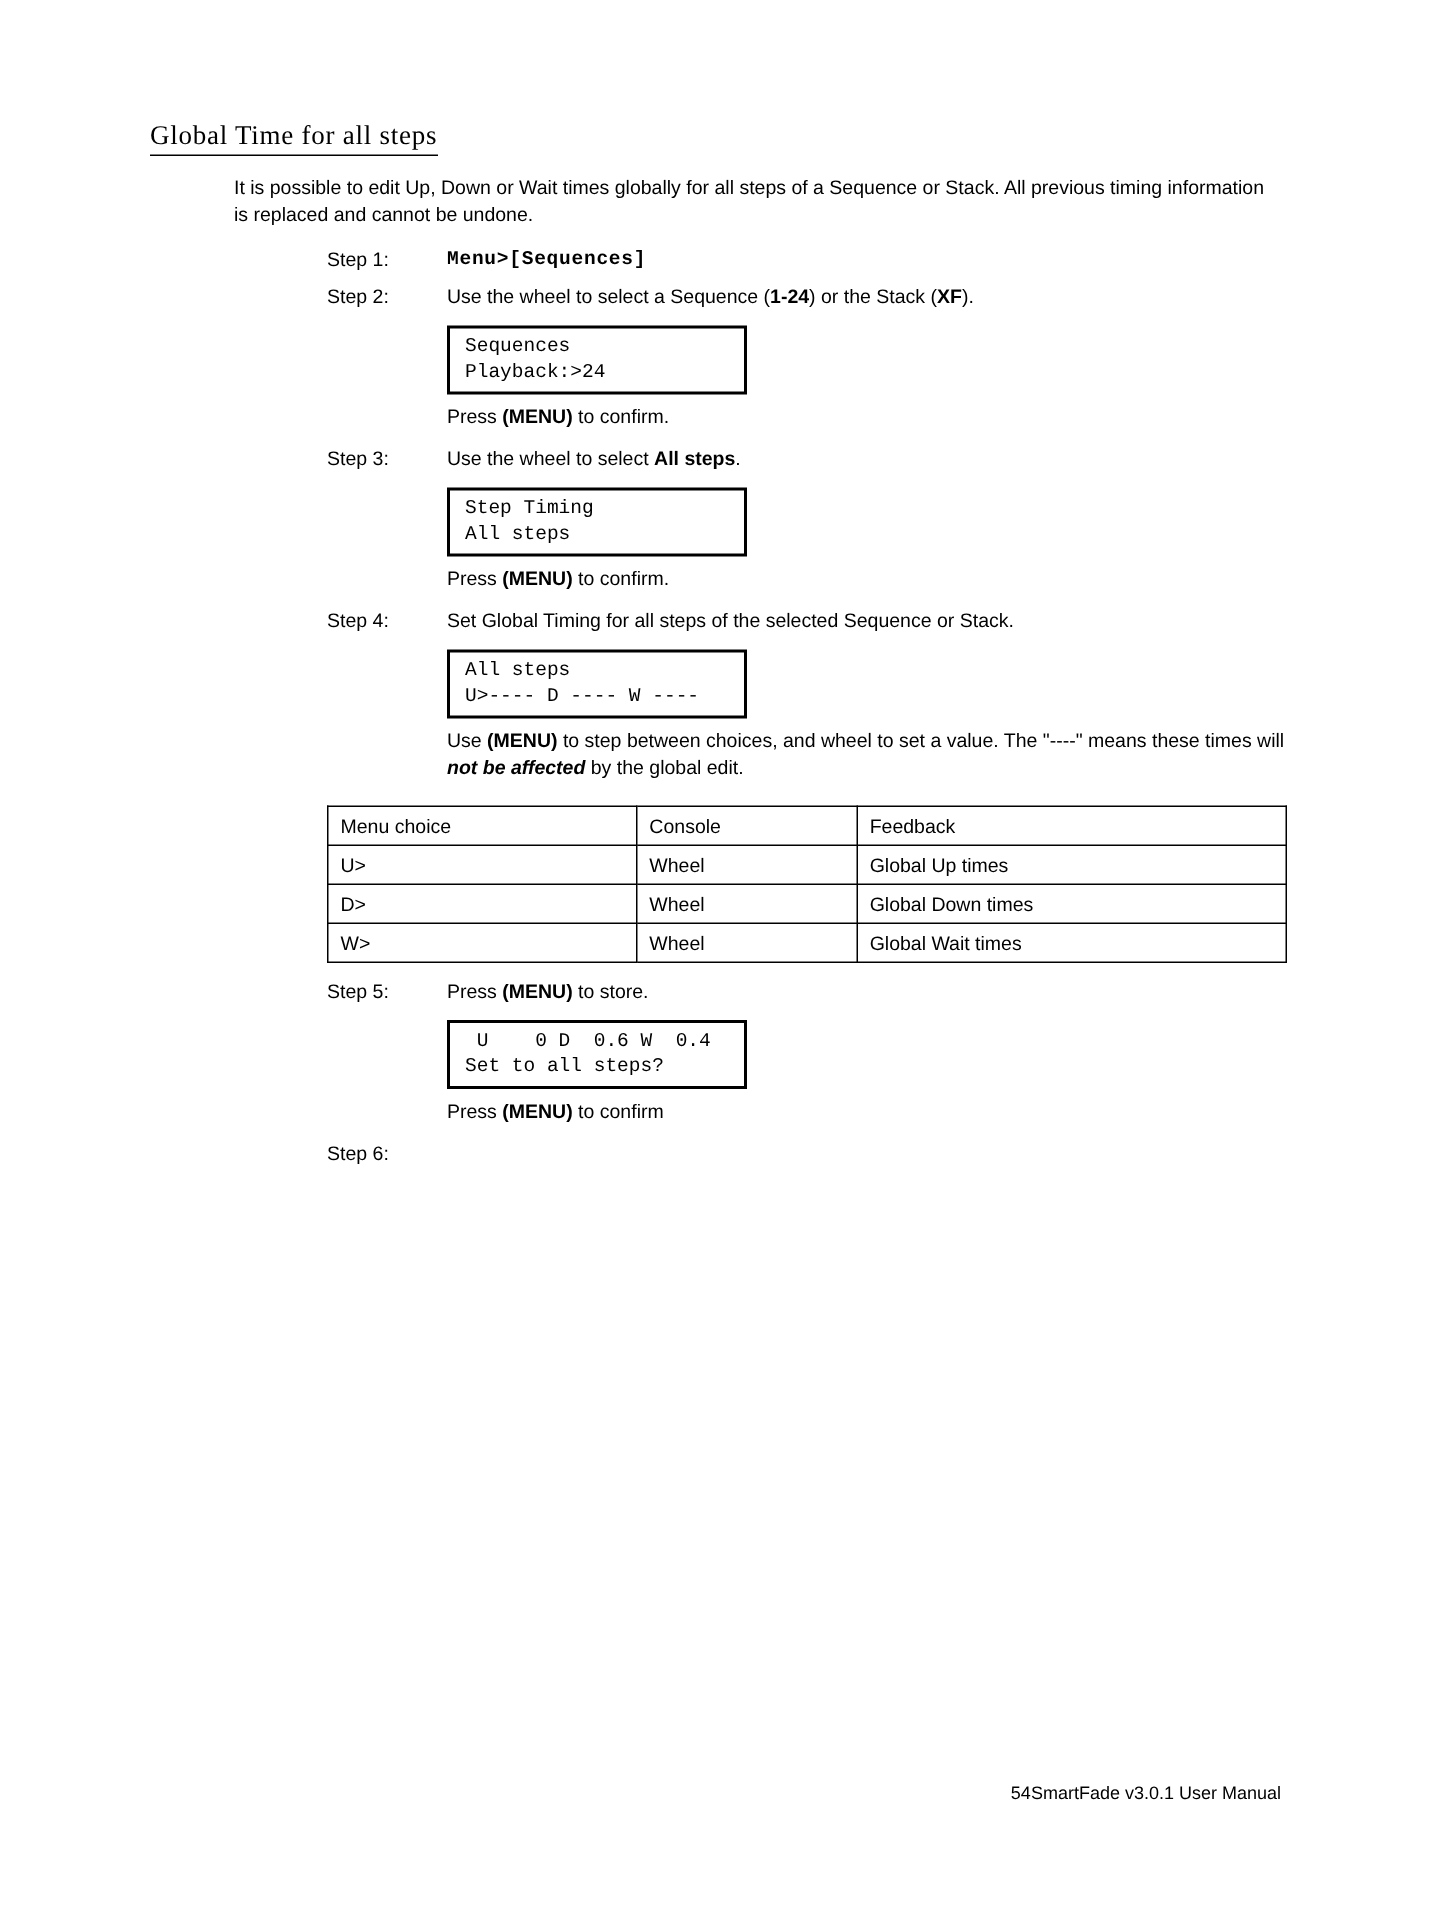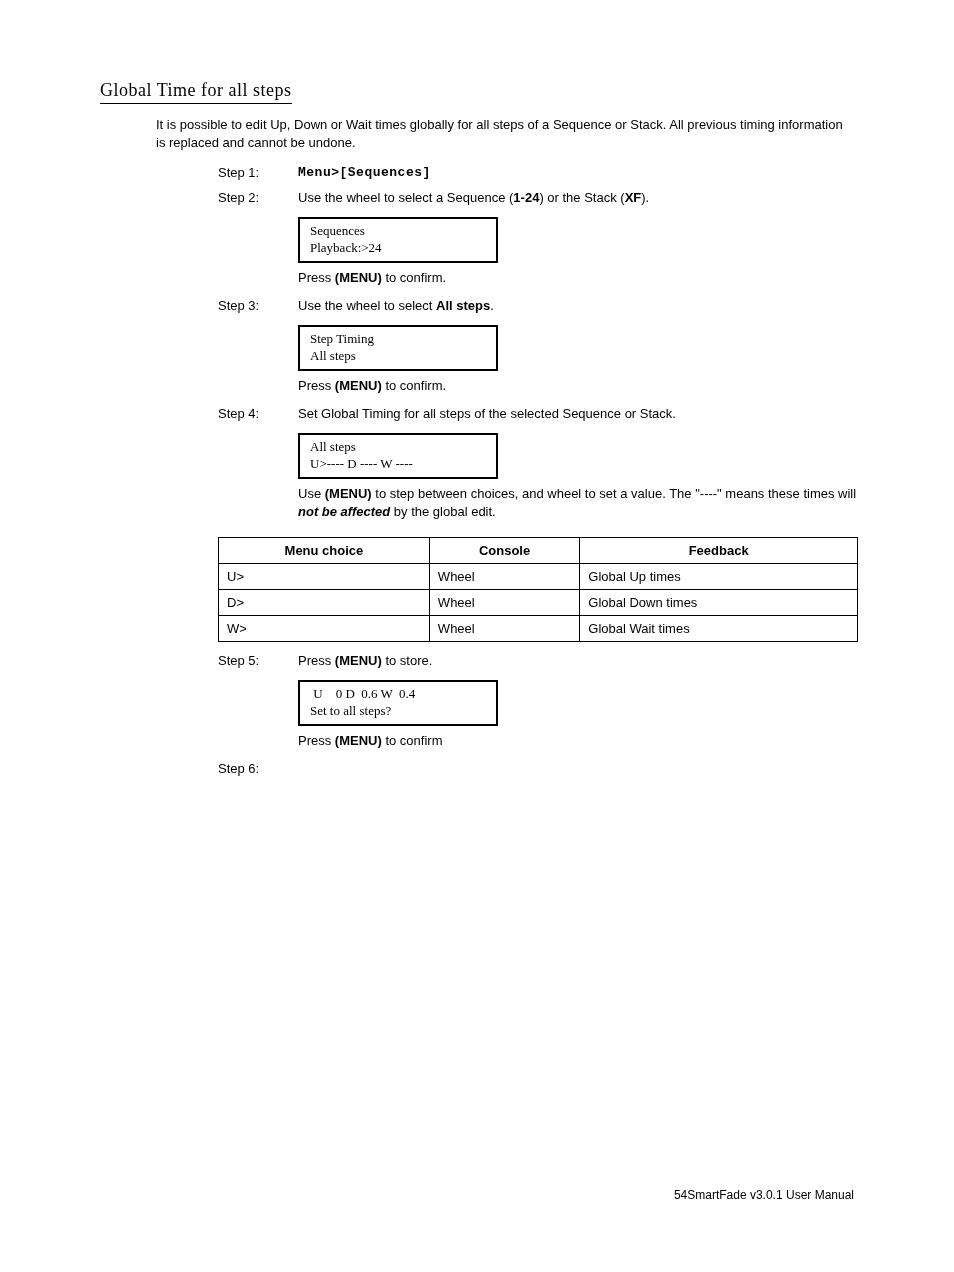--- a/index.html
+++ b/index.html
@@ -41,21 +41,21 @@
   }
   .menu-path {
     font-family: "Courier New", monospace;
     font-weight: bold;
     letter-spacing: 0.5px;
   }
   .lcd {
     border: 2px solid #000;
     padding: 4px 10px;
     margin: 10px 0 6px 0;
-    font-family: Liberation Serif, serif;
+    font-family: Liberation Mono, monospace;
     font-size: 13px;
     line-height: 1.3;
     width: 200px;
     box-sizing: border-box;
   }
   .inline-note {
     margin-top: 6px;
     margin-bottom: 4px;
   }
   table.menu-table {
@@ -65,22 +65,21 @@
     margin-top: 12px;
     margin-bottom: 10px;
   }
   table.menu-table th, table.menu-table td {
     border: 1px solid #000;
     padding: 5px 8px;
     text-align: left;
     font-size: 13px;
   }
   table.menu-table th {
-    font-weight: bold;
-    text-align: center;
+    font-weight: normal;
   }
   .footer {
     position: fixed;
     bottom: 70px;
     left: 100px;
     right: 100px;
     display: flex;
     justify-content: flex-end;
     font-size: 12px;
   }

